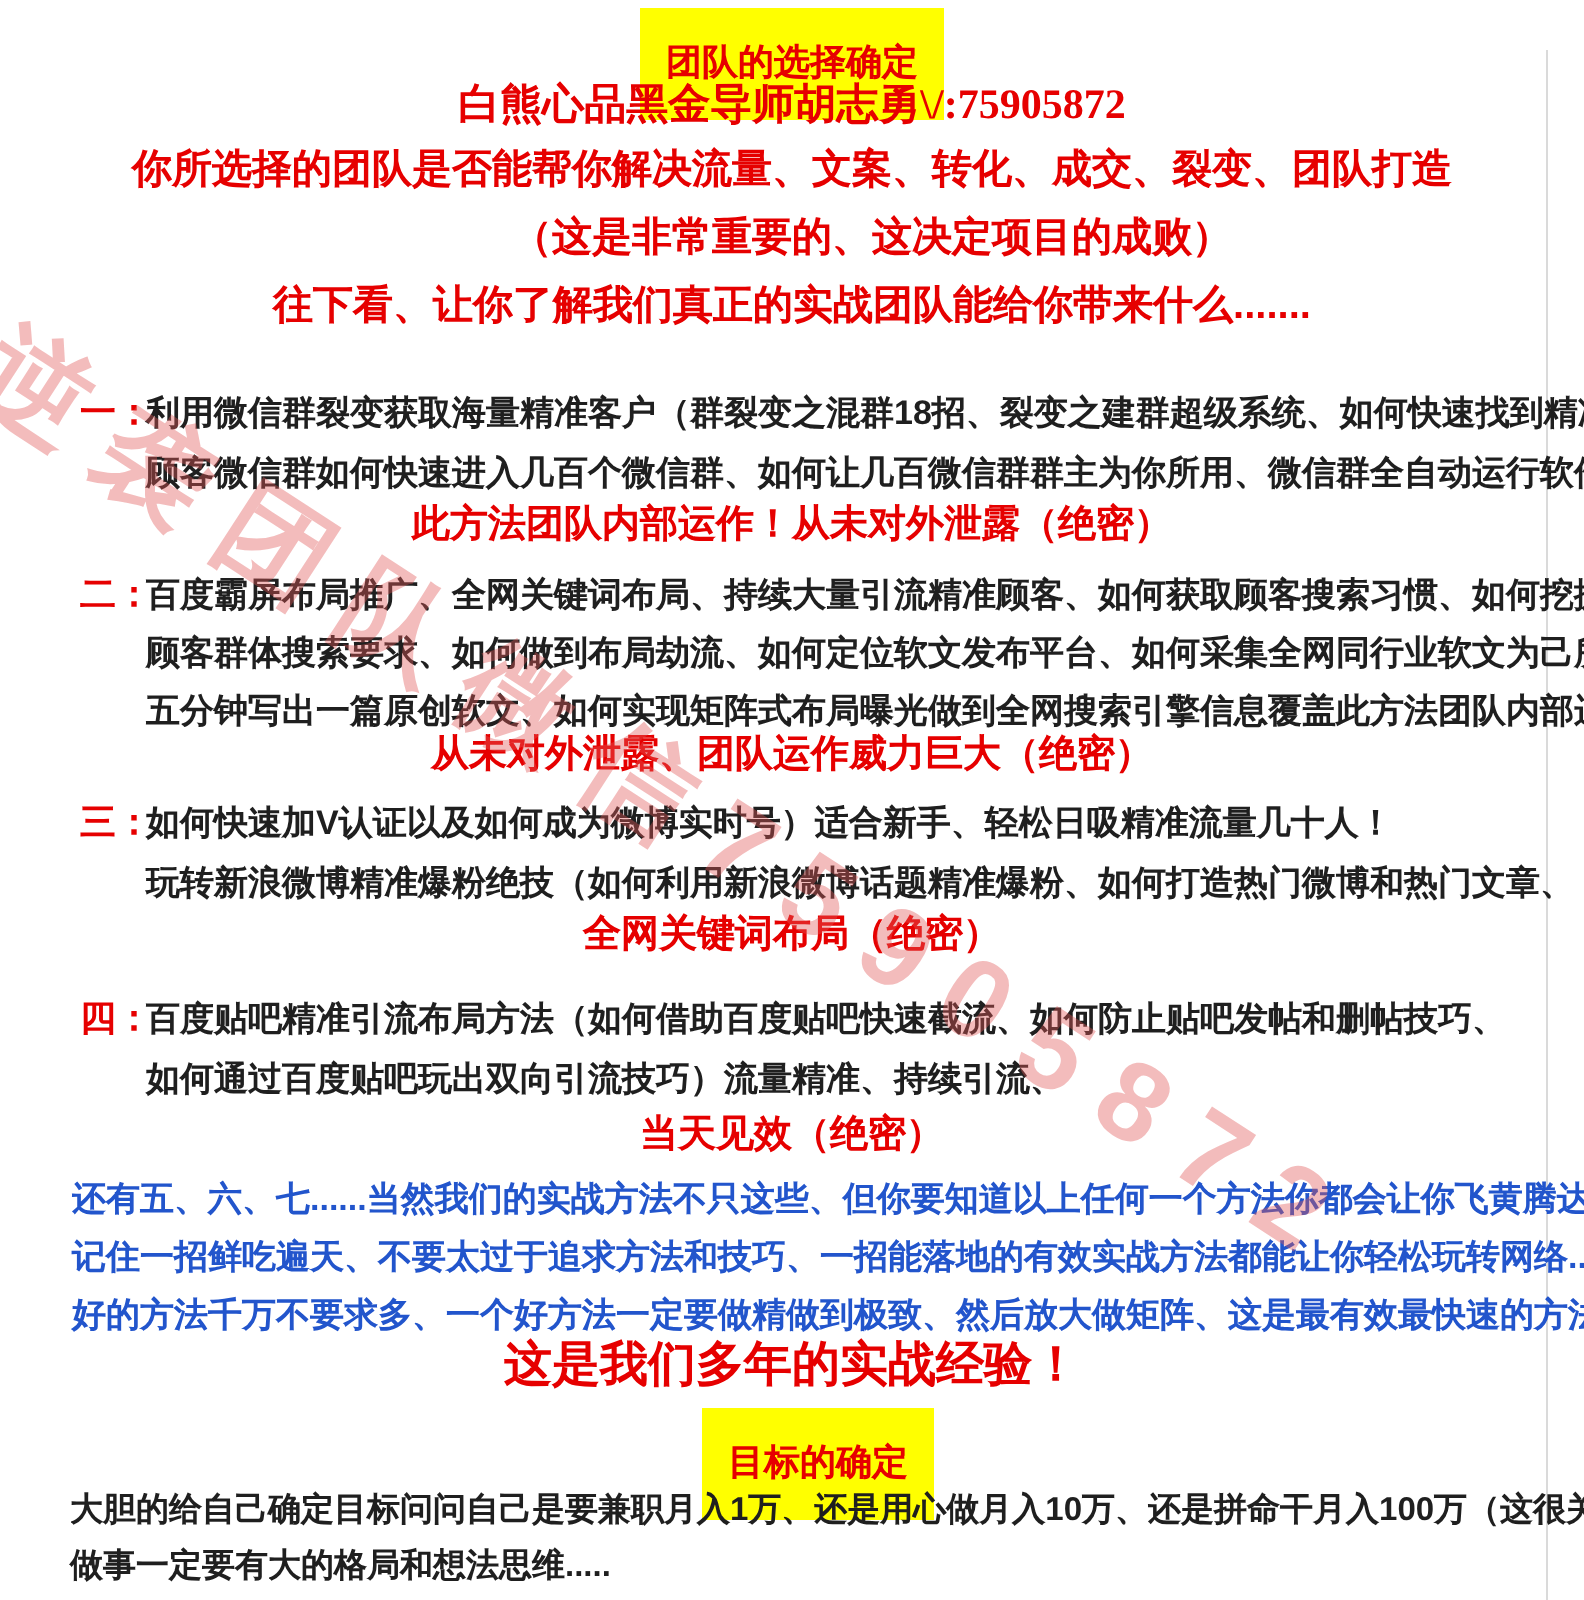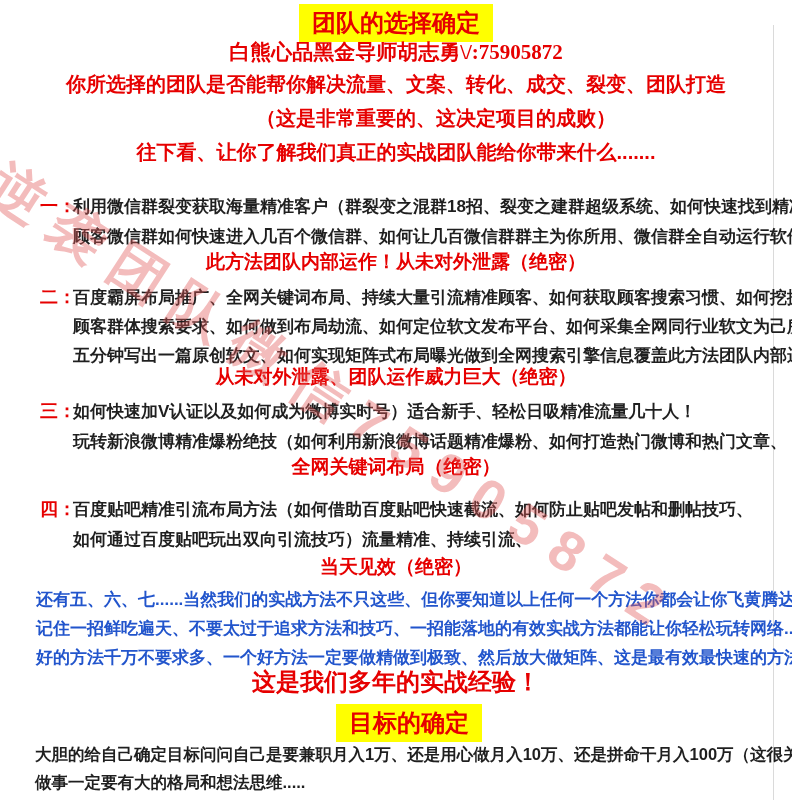--- a/index.html
+++ b/index.html
@@ -8,21 +8,21 @@
     background:#ffffff;
     font-family:"Liberation Sans","DejaVu Sans",sans-serif;
     font-weight:bold;
   }
   .abs{position:absolute;}
   .center{left:0;width:792px;text-align:center;}
   .red{color:#e60000;}
   .nowrap{white-space:nowrap;}
   .ybox{
     display:inline-block;background:#ffff00;color:#e60000;
-    font-size:24px;padding:6px 13px;line-height:1.1;
+    font-size:18px;padding:18px 13px;line-height:1.1;
   }
   .contact{font-size:21px;}
   .hline{font-size:20px;}
   .item{left:40px;width:740px;}
   .item .lbl{
     position:absolute;left:0;top:2px;color:#e60000;font-size:18px;
   }
   .item .ln{
     margin-left:33px;font-size:17px;line-height:30px;color:#1f1f1f;
     white-space:nowrap;

